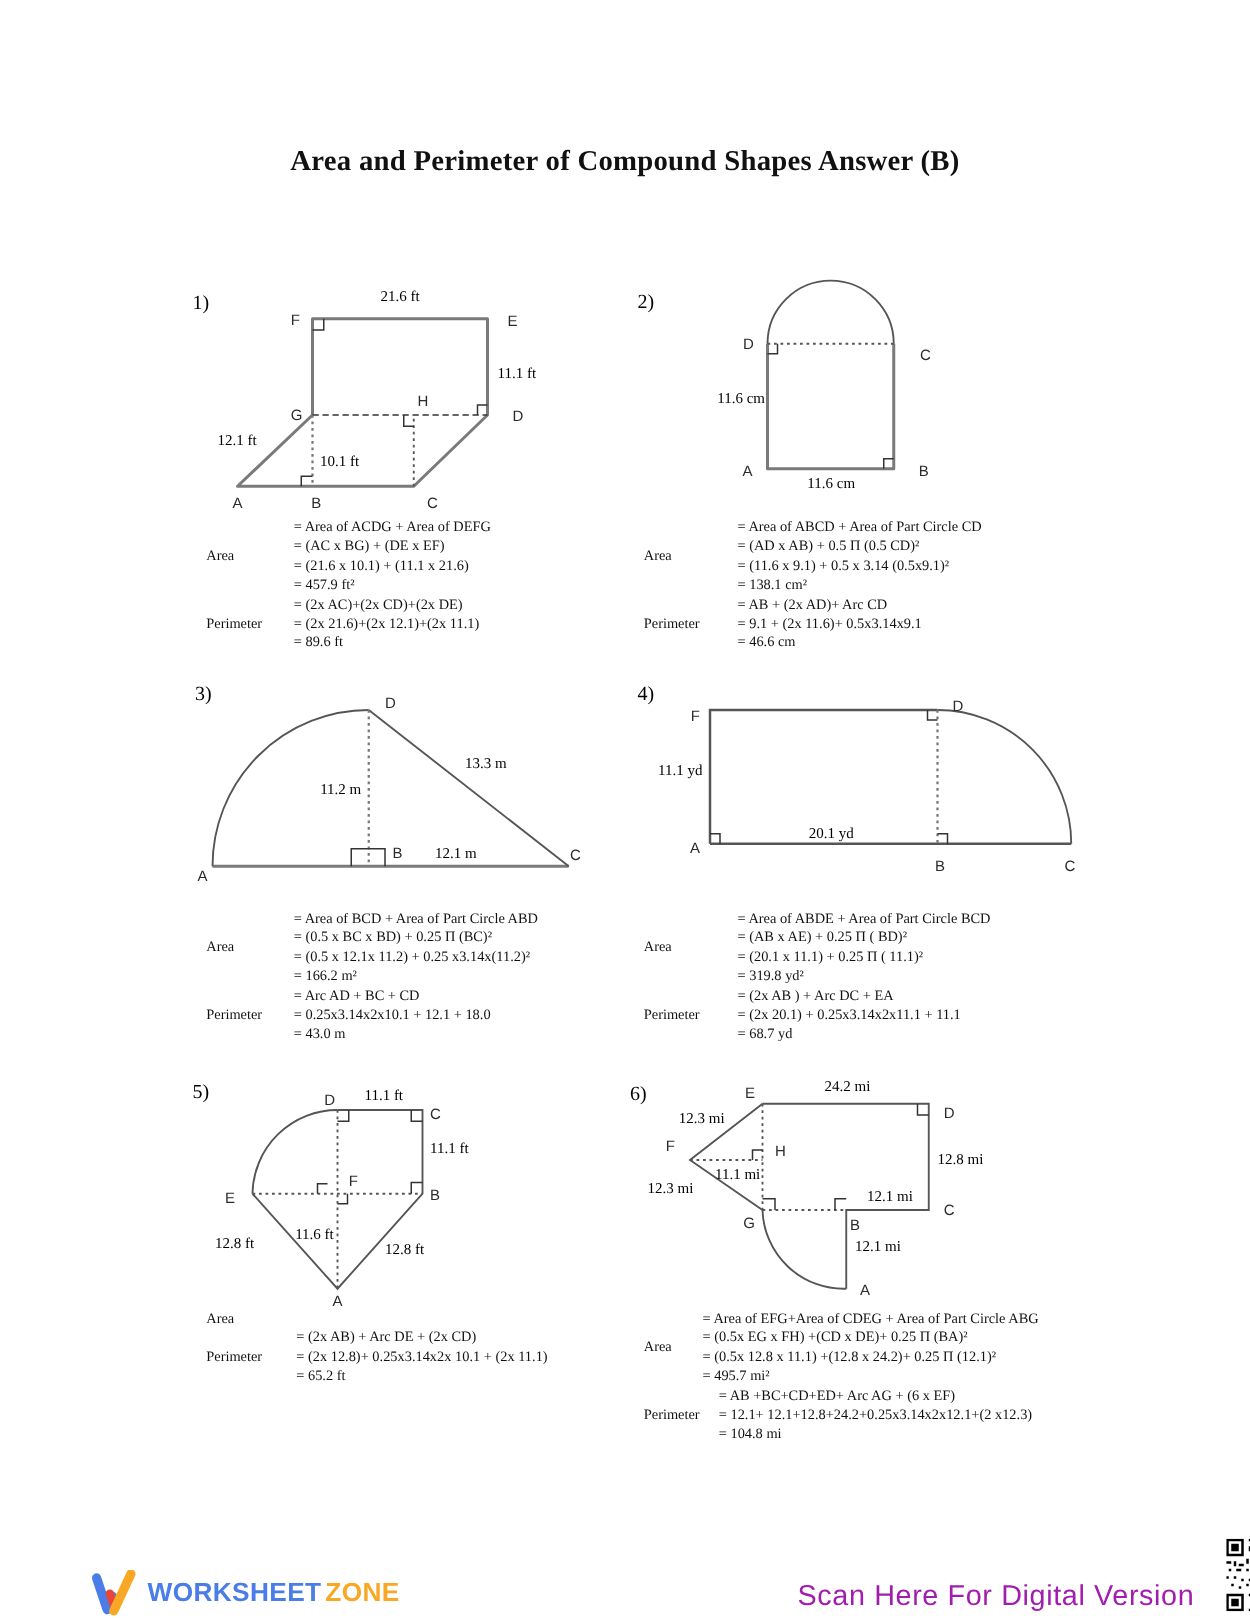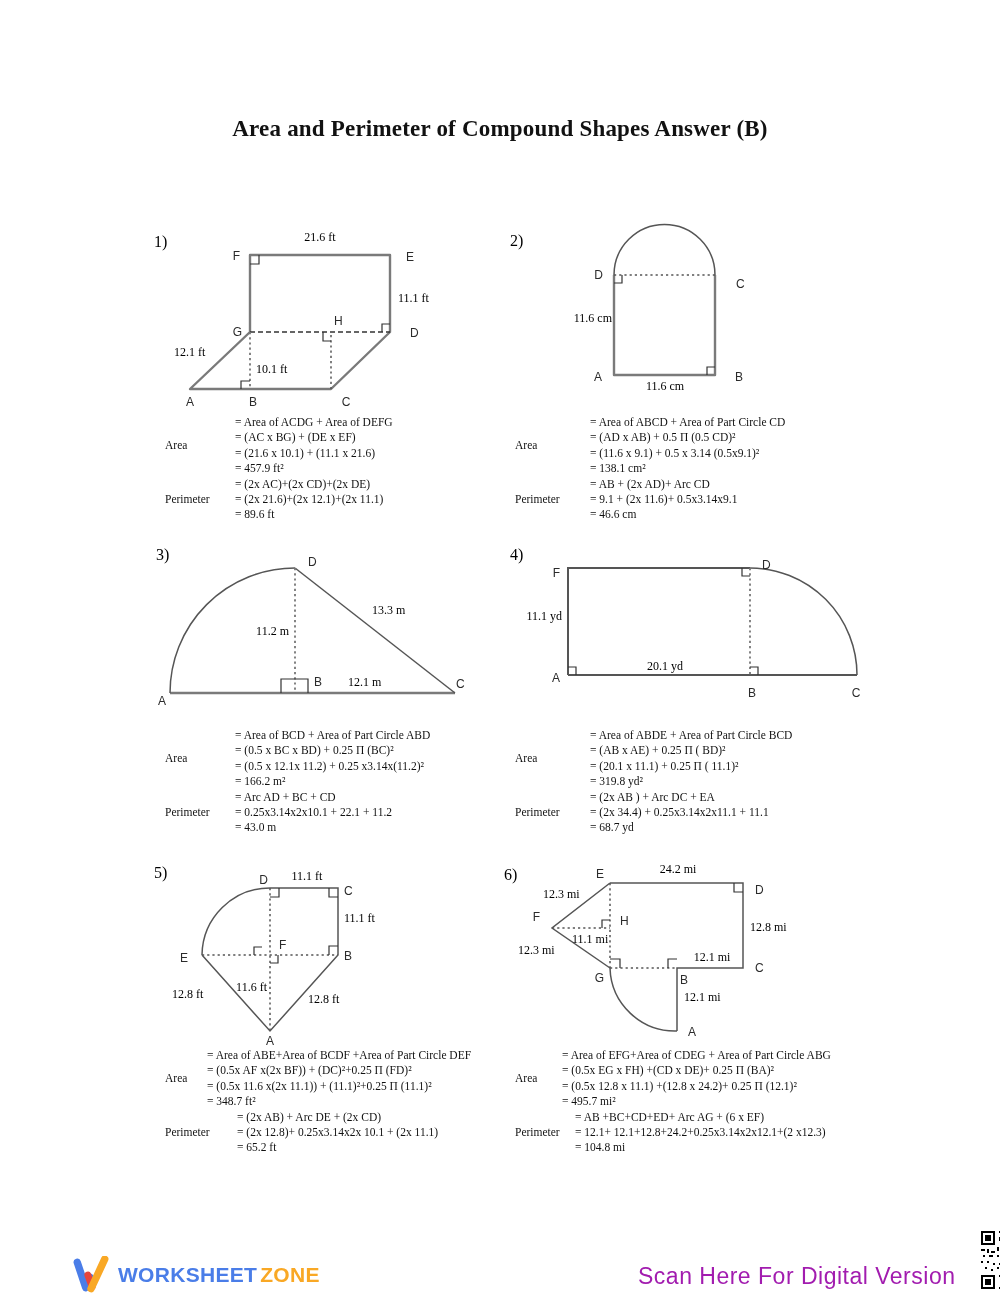--- a/index.html
+++ b/index.html
@@ -152,21 +152,21 @@
           <div>= Area of BCD + Area of Part Circle ABD</div>
           <div>= (0.5 x BC x BD) + 0.25 Π (BC)²</div>
           <div>= (0.5 x 12.1x 11.2) + 0.25 x3.14x(11.2)²</div>
           <div>= 166.2 m²</div>
         </div>
       </div>
       <div class="crow">
         <span class="clabel">Perimeter</span>
         <div class="lines">
           <div>= Arc AD + BC + CD</div>
-          <div>= 0.25x3.14x2x10.1 + 22.1 + 11.2</div>
+          <div>= 0.25x3.14x2x10.1 + 12.1 + 18.0</div>
           <div>= 43.0 m</div>
         </div>
       </div>
     </div>
   </section>
 
   <section class="problem" id="p4" style="left:500px;top:538px;width:390px;">
     <svg class="figure" width="385" height="190" viewBox="0 0 385 190">
       <text class="num" x="10" y="22">4)</text>
       <polyline class="edge2" points="68,137 68,30 250,30"></polyline>
@@ -193,21 +193,21 @@
           <div>= Area of ABDE + Area of Part Circle BCD</div>
           <div>= (AB x AE) + 0.25 Π ( BD)²</div>
           <div>= (20.1 x 11.1) + 0.25 Π ( 11.1)²</div>
           <div>= 319.8 yd²</div>
         </div>
       </div>
       <div class="crow">
         <span class="clabel lb75">Perimeter</span>
         <div class="lines">
           <div>= (2x AB ) + Arc DC + EA</div>
-          <div>= (2x 34.4) + 0.25x3.14x2x11.1 + 11.1</div>
+          <div>= (2x 20.1) + 0.25x3.14x2x11.1 + 11.1</div>
           <div>= 68.7 yd</div>
         </div>
       </div>
     </div>
   </section>
 
   <section class="problem" id="p5" style="left:150px;top:858px;width:350px;">
     <svg class="figure" width="345" height="190" viewBox="0 0 345 190">
       <text class="num" x="4" y="20">5)</text>
       <polyline class="edge" points="120,30 188,30 188,97 120,173 52,97"></polyline>
@@ -229,26 +229,20 @@
       <text class="vtx" x="120" y="187" text-anchor="middle">A</text>
       <text class="dim" x="157" y="22" text-anchor="middle">11.1 ft</text>
       <text class="dim" x="194" y="64">11.1 ft</text>
       <text class="dim" x="22" y="140">12.8 ft</text>
       <text class="dim" x="158" y="145">12.8 ft</text>
       <text class="dim" x="117" y="133" text-anchor="end">11.6 ft</text>
     </svg>
     <div class="calc">
       <div class="crow">
         <span class="clabel lb42">Area</span>
-        <div class="lines">
-          <div>= Area of ABE+Area of BCDF +Area of Part Circle DEF</div>
-          <div>= (0.5x AF x(2x BF)) + (DC)²+0.25 Π (FD)²</div>
-          <div>= (0.5x 11.6 x(2x 11.1)) + (11.1)²+0.25 Π (11.1)²</div>
-          <div>= 348.7 ft²</div>
-        </div>
       </div>
       <div class="crow">
         <span class="clabel lb72">Perimeter</span>
         <div class="lines">
           <div>= (2x AB) + Arc DE + (2x CD)</div>
           <div>= (2x 12.8)+ 0.25x3.14x2x 10.1 + (2x 11.1)</div>
           <div>= 65.2 ft</div>
         </div>
       </div>
     </div>

